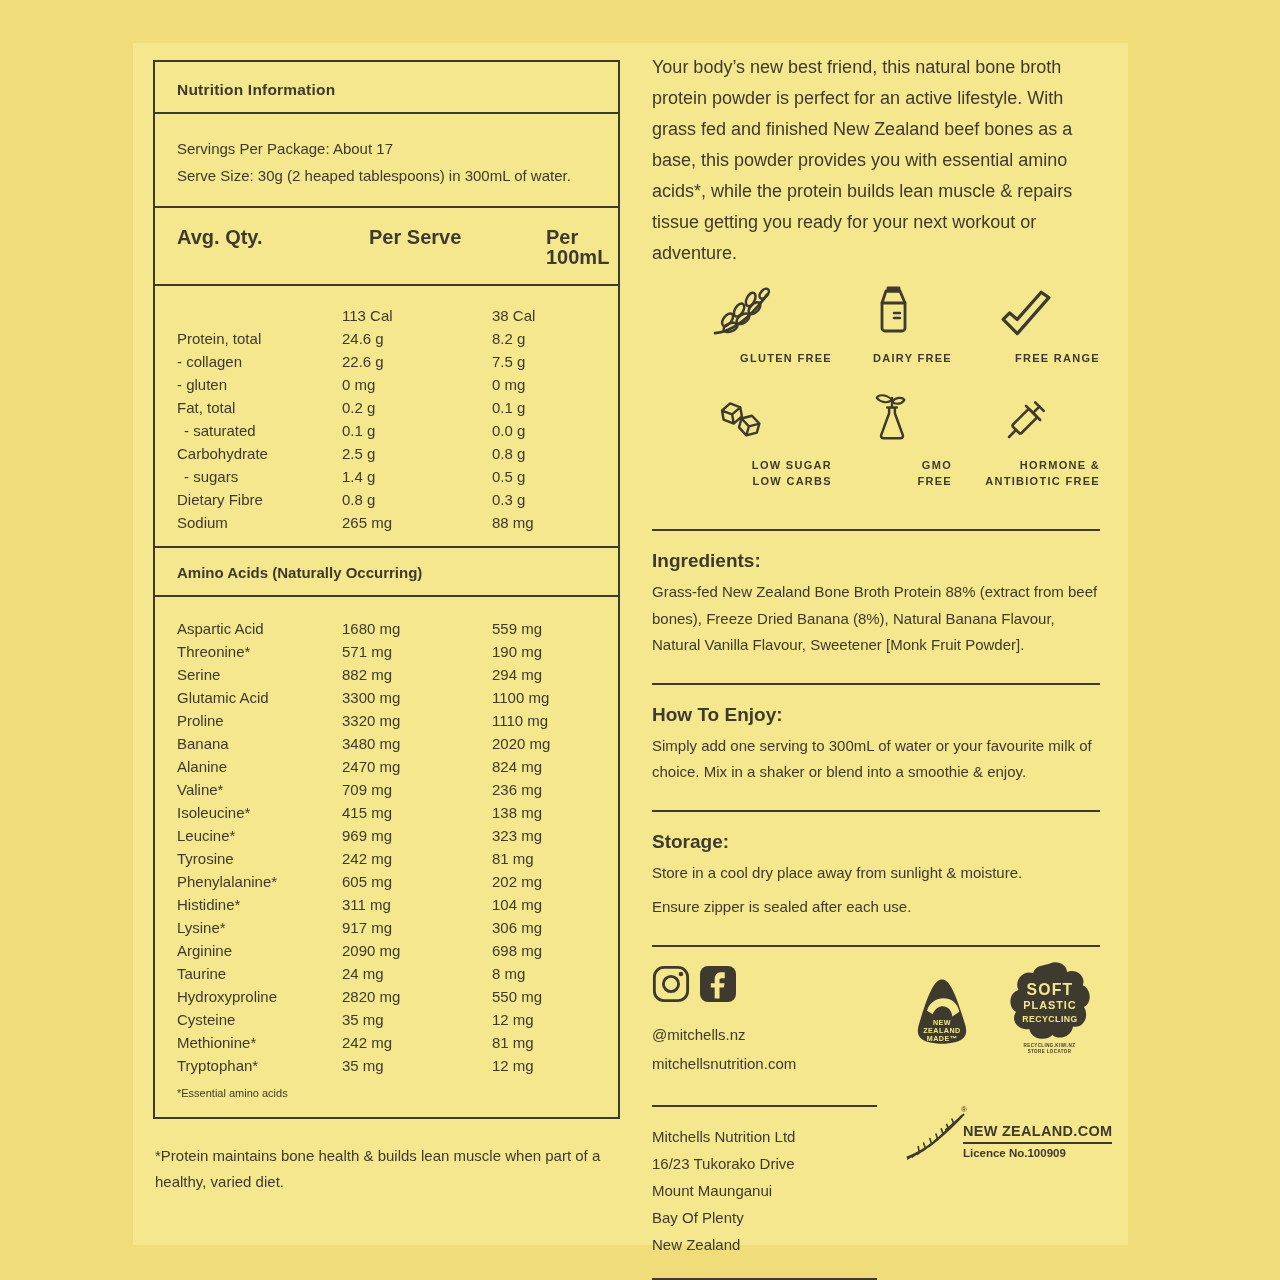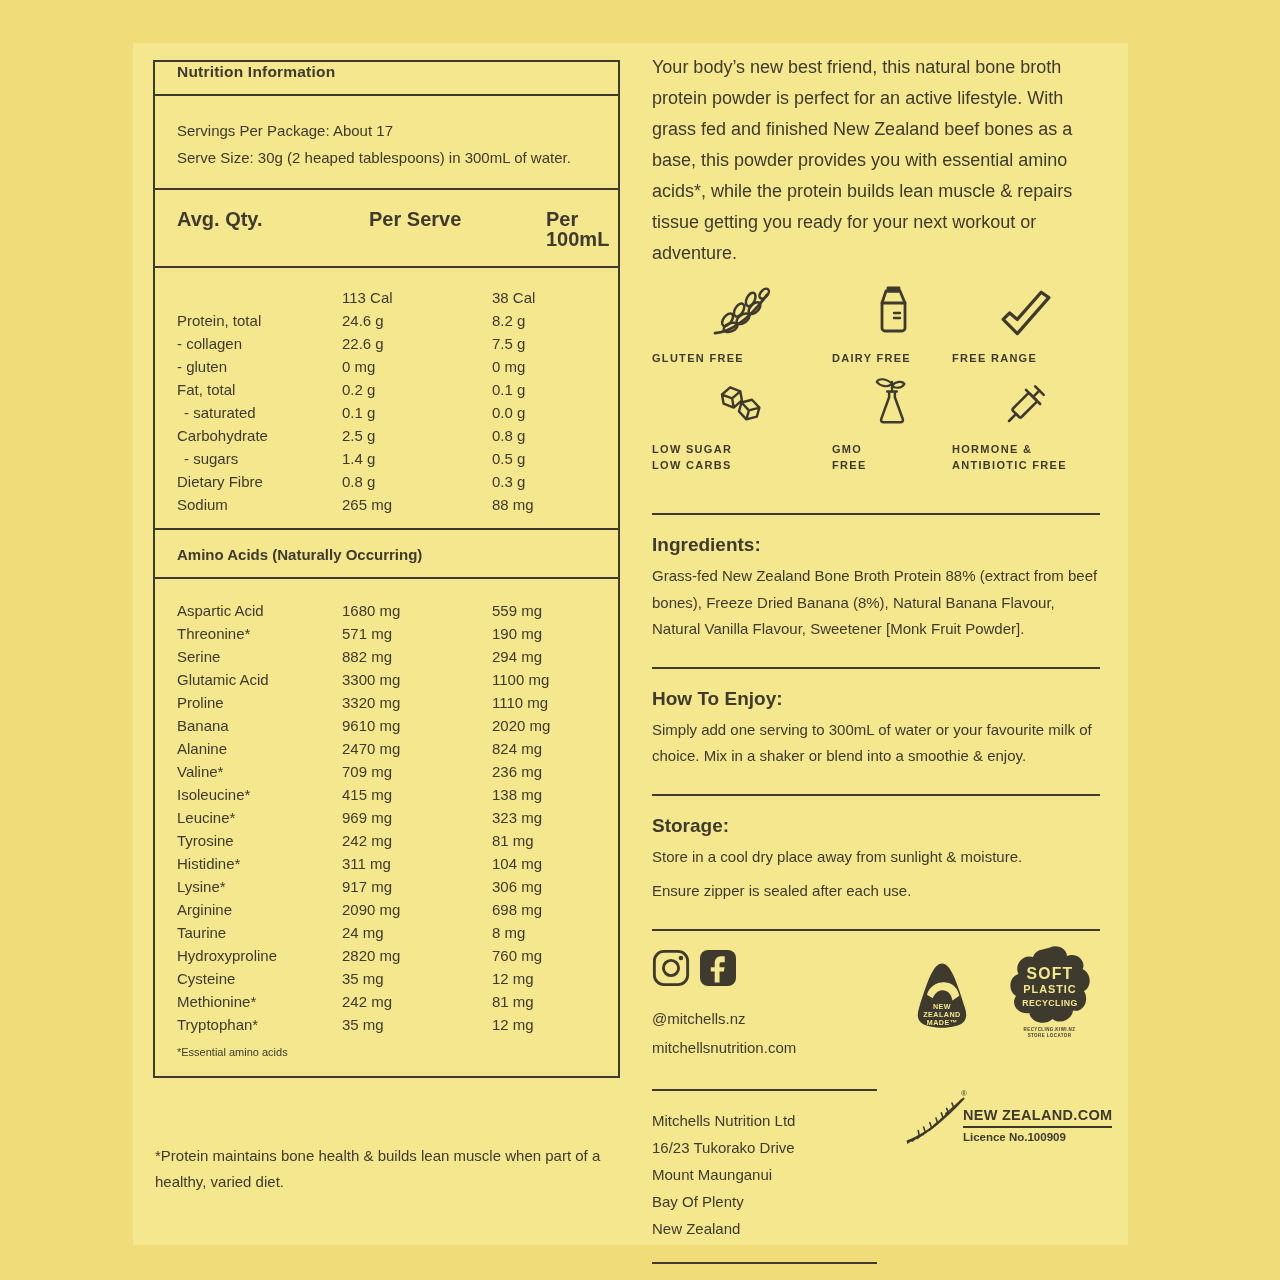--- a/index.html
+++ b/index.html
@@ -14,40 +14,40 @@
     position:absolute;left:133px;top:43px;width:995px;height:1202px;
     background:var(--panel-bg,#f5e78d);
   }
   
   .nbox{
     position:absolute;left:20px;top:17px;width:467px;
     border:2px solid var(--ink);box-sizing:border-box;
   }
   .sec{border-bottom:2px solid var(--ink);padding:0 22px;box-sizing:border-box;}
   .sec:last-child{border-bottom:none;}
-  .sec.title{padding-top:1px;padding-bottom:13px;font-size:15.5px;font-weight:700;letter-spacing:.2px;}
+  .sec.title{padding-top:19px;padding-bottom:13px;font-size:15.5px;font-weight:700;letter-spacing:.2px;}
   .sec.servings{padding-top:21px;padding-bottom:17px;font-size:15px;line-height:27px;}
   .sec.thead{padding-top:19px;padding-bottom:17px;font-size:20px;font-weight:700;gap:27px;}
   .sec.rows{padding-top:18px;padding-bottom:12px;font-size:15px;}
   .sec.amino-title{padding-top:16px;padding-bottom:14px;font-size:15px;font-weight:700;}
   .sec.rows.last{padding-top:20px;padding-bottom:16px;}
   .trow{display:grid;grid-template-columns:165px 150px 1fr;line-height:23px;}
   .sec.thead.trow{line-height:20px;}
   .trow.indent > div:first-child{padding-left:7px;}
   .amino-note{font-size:11px;margin-top:9px;line-height:15px;}
   .footnote{
     position:absolute;left:22px;top:1100px;width:452px;
     font-size:15px;line-height:26px;
   }
   
   .rightcol{position:absolute;left:519px;top:9px;width:448px;}
   .intro{margin:0;font-size:18px;line-height:31px;}
   .badges{
     margin-top:14px;display:grid;grid-template-columns:180px 120px 148px;
-    row-gap:8px;text-align:left;
+    row-gap:24px;text-align:right;
   }
   .badge .bicon{height:56px;display:flex;align-items:flex-end;justify-content:center;}
   .badge .blabel{margin-top:11px;font-size:11px;letter-spacing:1.3px;line-height:16px;font-weight:700;}
   .rule{border:none;border-top:2px solid var(--ink);margin:0;}
   .rule.r1{margin-top:40px;}
   .rule.short{width:225px;margin-left:0;}
   .tsec .h{font-size:19px;font-weight:700;margin-top:20px;line-height:20px;}
   .tsec p{margin:8px 0 0;font-size:15px;line-height:26.5px;}
   .tsec{margin-bottom:24px;}
   .socialwrap{position:relative;margin-top:18px;min-height:140px;}
@@ -168,21 +168,21 @@
             <div>3300 mg</div>
             <div>1100 mg</div>
           </div>
           <div class="trow">
             <div>Proline</div>
             <div>3320 mg</div>
             <div>1110 mg</div>
           </div>
           <div class="trow">
             <div>Banana</div>
-            <div>9610 mg</div>
+            <div>3480 mg</div>
             <div>2020 mg</div>
           </div>
           <div class="trow">
             <div>Alanine</div>
             <div>2470 mg</div>
             <div>824 mg</div>
           </div>
           <div class="trow">
             <div>Valine*</div>
             <div>709 mg</div>
@@ -197,20 +197,25 @@
             <div>Leucine*</div>
             <div>969 mg</div>
             <div>323 mg</div>
           </div>
           <div class="trow">
             <div>Tyrosine</div>
             <div>242 mg</div>
             <div>81 mg</div>
           </div>
           <div class="trow">
+            <div>Phenylalanine*</div>
+            <div>605 mg</div>
+            <div>202 mg</div>
+          </div>
+          <div class="trow">
             <div>Histidine*</div>
             <div>311 mg</div>
             <div>104 mg</div>
           </div>
           <div class="trow">
             <div>Lysine*</div>
             <div>917 mg</div>
             <div>306 mg</div>
           </div>
           <div class="trow">
@@ -219,21 +224,21 @@
             <div>698 mg</div>
           </div>
           <div class="trow">
             <div>Taurine</div>
             <div>24 mg</div>
             <div>8 mg</div>
           </div>
           <div class="trow">
             <div>Hydroxyproline</div>
             <div>2820 mg</div>
-            <div>760 mg</div>
+            <div>550 mg</div>
           </div>
           <div class="trow">
             <div>Cysteine</div>
             <div>35 mg</div>
             <div>12 mg</div>
           </div>
           <div class="trow">
             <div>Methionine*</div>
             <div>242 mg</div>
             <div>81 mg</div>

